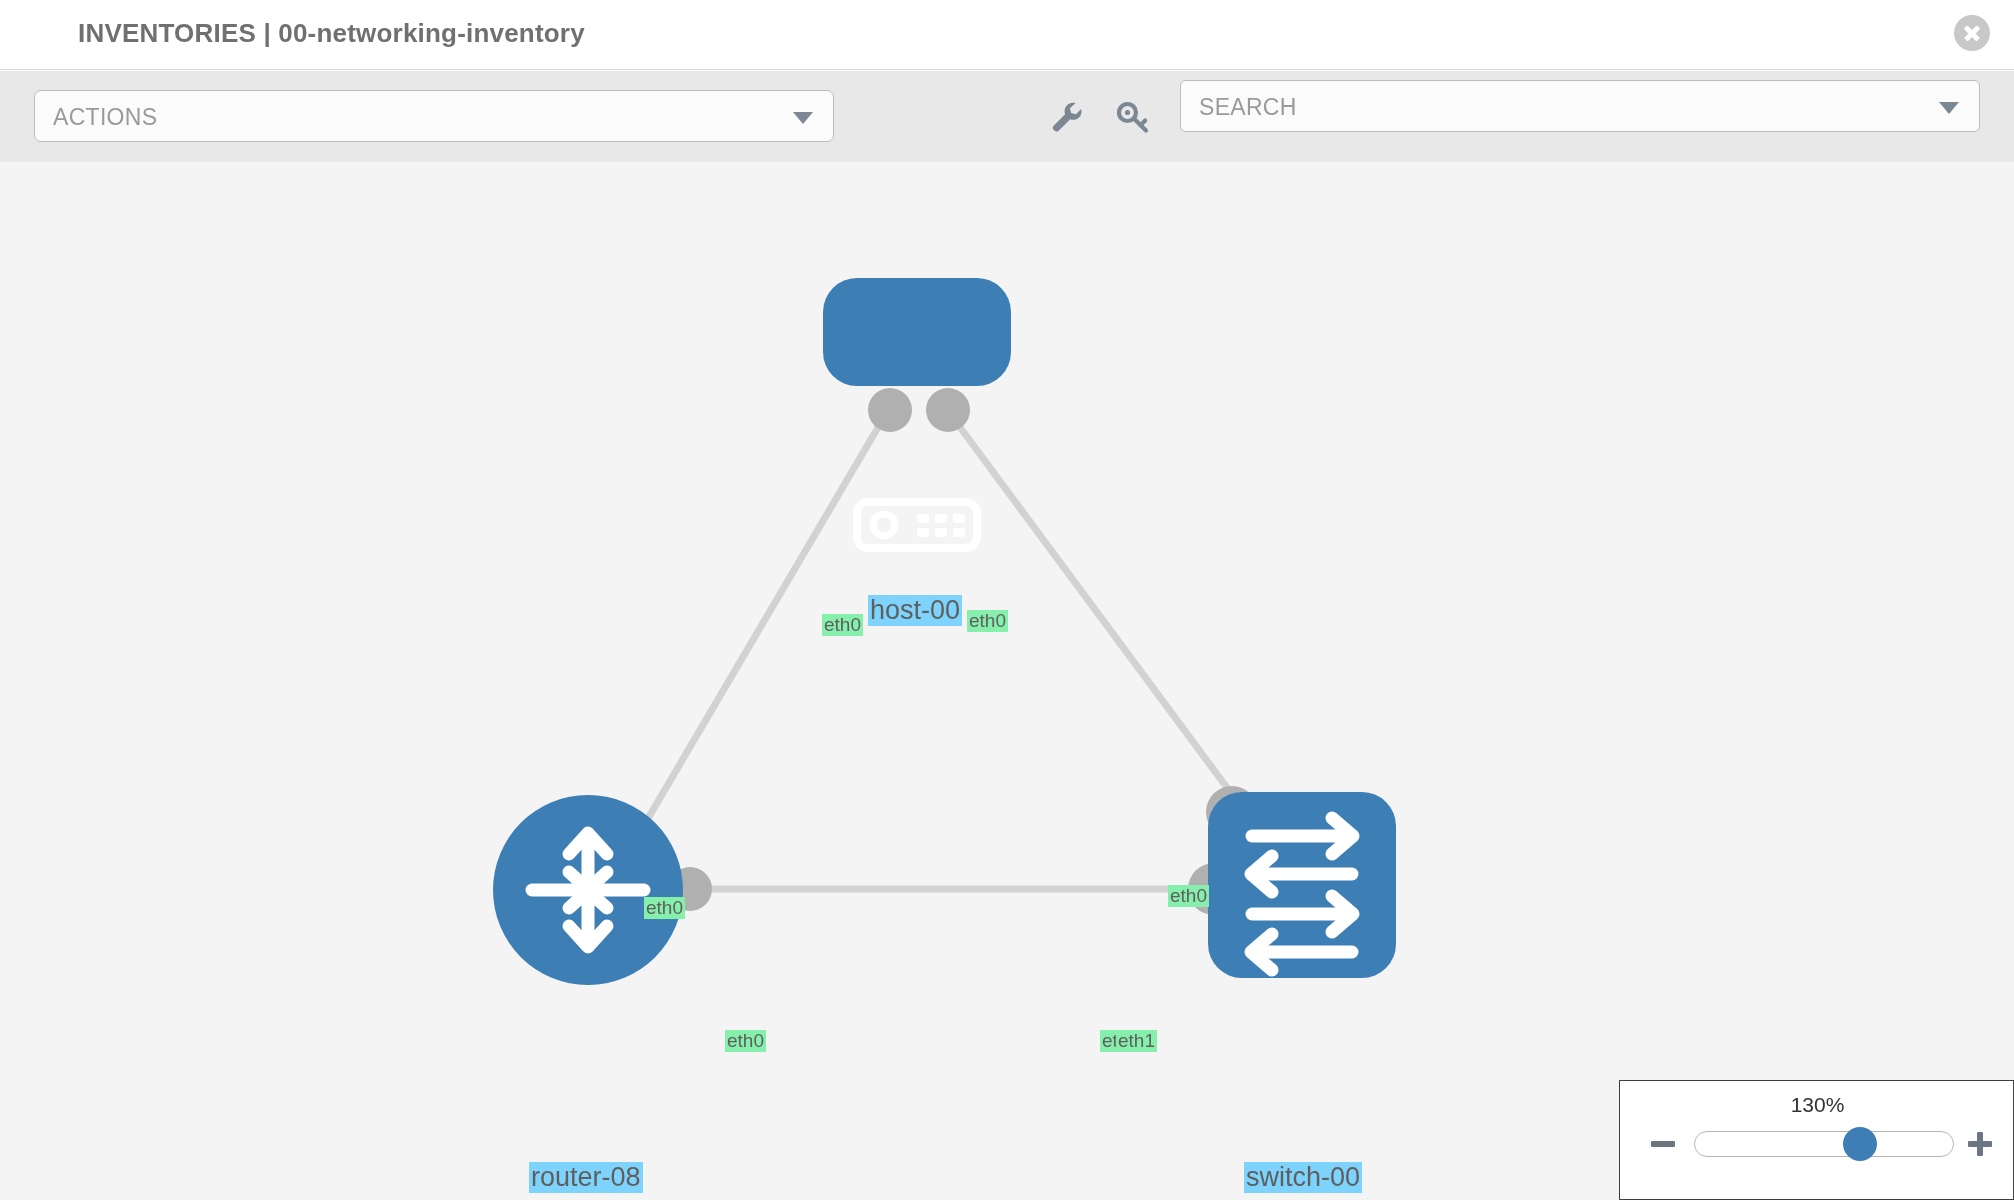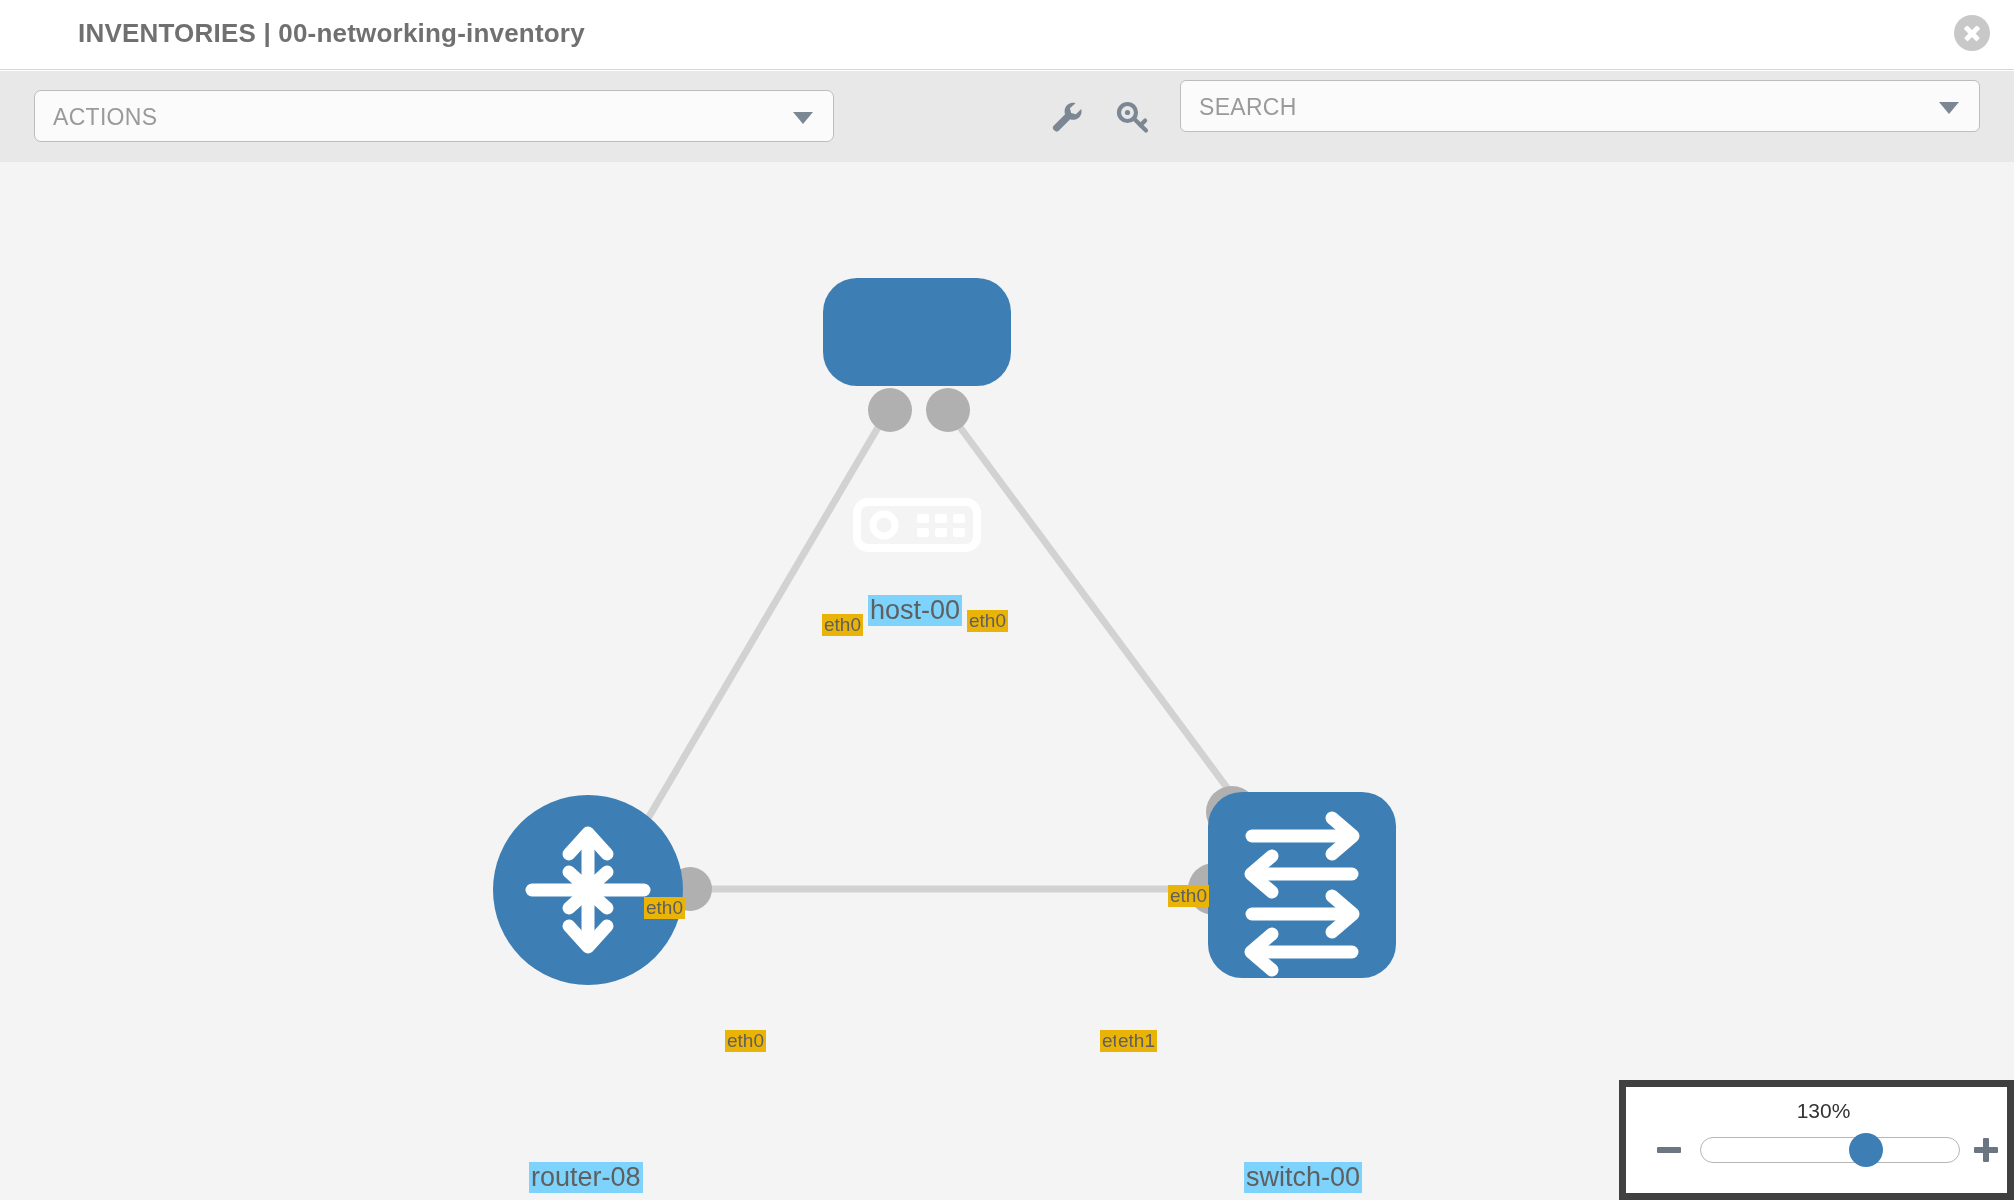--- a/index.html
+++ b/index.html
@@ -104,31 +104,31 @@
   .node-label {
     position: absolute;
     font-size: 27px; color: #5f5f5f;
     background: #7dd3fc;
     white-space: nowrap;
     padding: 0 2px;
   }
   .edge-label {
     position: absolute;
     font-size: 19px; color: #5f5f5f;
-    background: #eab308;
+    background: #86efac;
     white-space: nowrap;
     padding: 0 2px;
   }
 
   
   .zoom-panel {
     position: absolute; left: 1619px; top: 1080px;
     width: 395px; height: 120px;
     background: #ffffff;
-    border: 7px solid #404040;
+    border: 1px solid #404040;
     padding-left: 8px;
   }
   .zoom-value {
     position: absolute; top: 12px; left: 0; width: 395px;
     text-align: center;
     font-size: 21px; color: #333333;
   }
   .zoom-minus, .zoom-plus {
     position: absolute; top: 48px;
     width: 30px; height: 30px;

